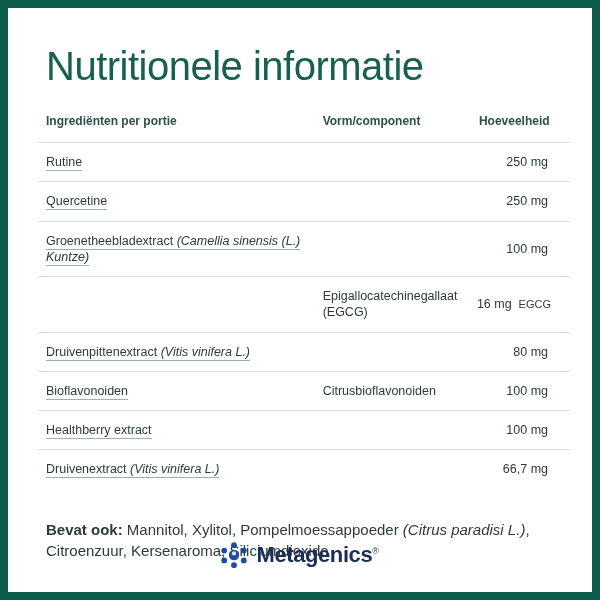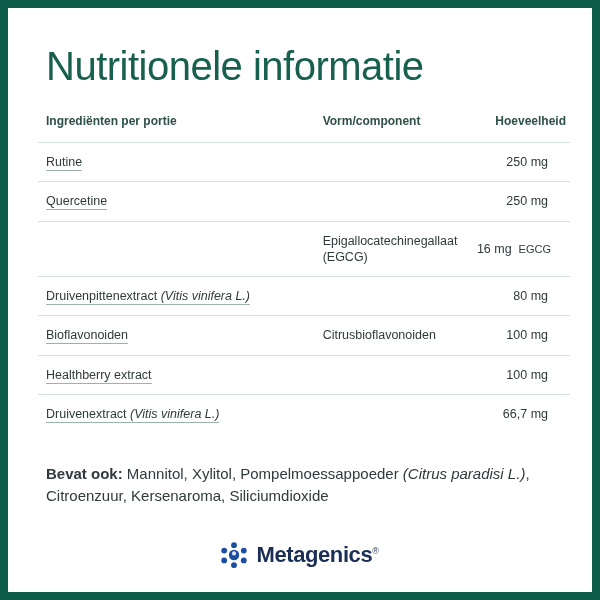--- a/index.html
+++ b/index.html
@@ -51,21 +51,21 @@
 
   table.nutri th {
     text-align: left;
     font-size: 12px;
     font-weight: 700;
     color: #2f4f49;
     padding: 0 4px 14px 8px;
     vertical-align: bottom;
   }
   table.nutri th.amount {
-    text-align: right;
+    text-align: left;
     padding-left: 10px;
   }
   table.nutri td {
     font-size: 12.5px;
     color: #2f3a3a;
     padding: 11px 4px 11px 8px;
     border-top: 1px solid #d7e2df;
     vertical-align: middle;
     line-height: 1.3;
   }
@@ -150,20 +150,25 @@
           <td></td>
           <td class="amt">250 mg</td>
         </tr>
 
         <tr>
           <td class="ing"><span class="u"><span>Quercetine</span></span></td>
           <td></td>
           <td class="amt">250 mg</td>
         </tr>
 
+        <tr>
+          <td class="ing"><span class="u"><span>Groenetheebladextract </span><span class="ital">(Camellia sinensis (L.) Kuntze)</span></span></td>
+          <td></td>
+          <td class="amt">100 mg</td>
+        </tr>
 
         <tr class="sub">
           <td class="ing"></td>
           <td>Epigallocatechinegallaat (EGCG)</td>
           <td class="amt"><span>16 mg</span>&nbsp;&nbsp;<span class="egcg-note">EGCG</span></td>
         </tr>
 
         <tr>
           <td class="ing"><span class="u"><span>Druivenpittenextract </span><span class="ital">(Vitis vinifera L.)</span></span></td>
           <td></td>

